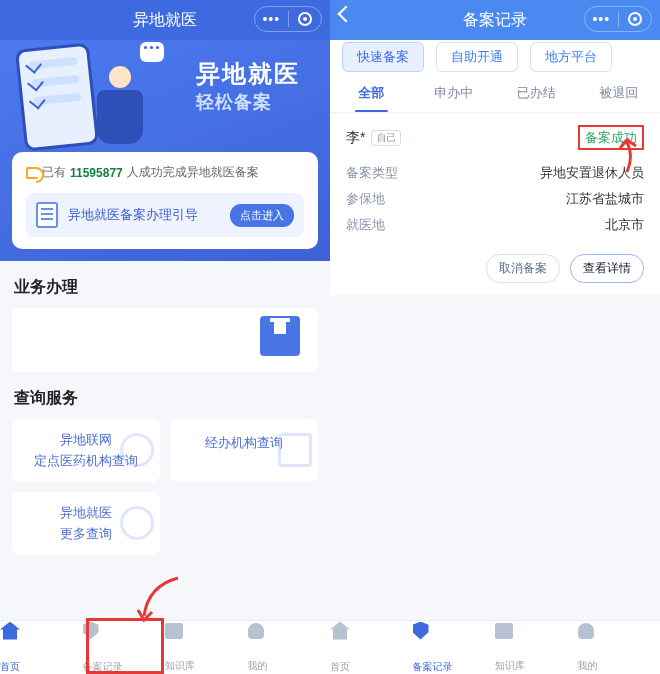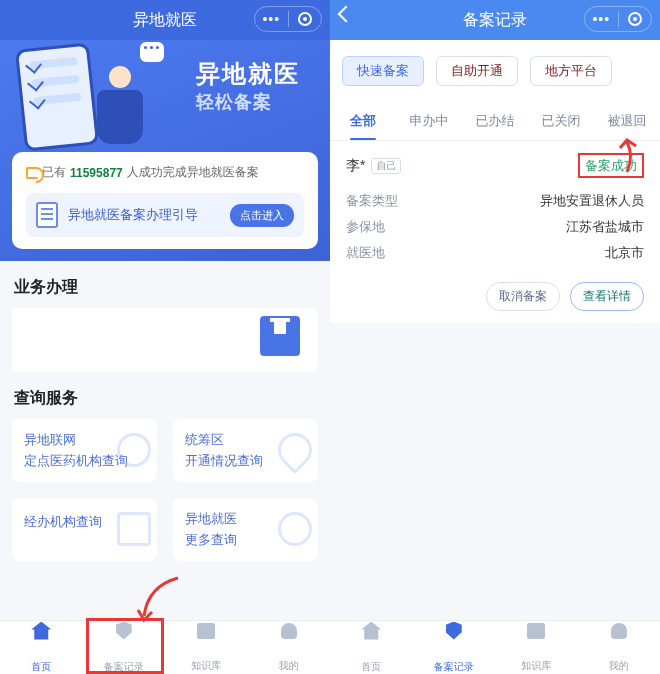--- a/index.html
+++ b/index.html
@@ -40,60 +40,60 @@
   .guide{margin-top:12px;background:#eef3ff;border-radius:8px;height:44px;display:flex;align-items:center;padding:0 10px;gap:10px;}
   .doc-ico{width:22px;height:26px;background:#fff;border:2px solid #6a8ef0;border-radius:3px;position:relative;}
   .doc-ico::before{content:"";position:absolute;top:4px;left:3px;right:3px;height:2px;background:#6a8ef0;box-shadow:0 5px #6a8ef0,0 10px #6a8ef0;}
   .guide .txt{flex:1;color:#3a5ecb;font-size:13px;}
   .enter{background:#4874e6;color:#fff;font-size:11px;padding:4px 10px;border-radius:11px;}
   .section-title{font-size:16px;font-weight:600;color:#222;padding:16px 14px 10px;}
   .wide-card{margin:0 12px;background:#fff;border-radius:8px;height:64px;display:flex;align-items:center;padding:0 14px;color:#4d6fd6;font-size:14px;position:relative;overflow:hidden;}
   .hosp-ico{position:absolute;right:18px;top:8px;width:40px;height:40px;background:#4874e6;border-radius:4px;}
   .hosp-ico::before{content:"";position:absolute;top:6px;left:14px;width:12px;height:12px;background:#fff;}
   .hosp-ico::after{content:"";position:absolute;top:2px;left:10px;width:20px;height:4px;background:#fff;}
-  .grid2{display:grid;grid-template-columns:1fr 1fr;gap:16px;margin:0 12px;}
+  .grid2{display:grid;grid-template-columns:1fr 1fr;gap:10px;margin:0 12px;text-align:center;}
   .qcard{background:#fff;border-radius:8px;padding:12px 12px;position:relative;overflow:hidden;min-height:62px;}
   .qcard .l1{color:#4d6fd6;font-size:13px;}
   .qcard .l2{color:#4d6fd6;font-size:13px;margin-top:3px;}
   .qcard .bg-ico{position:absolute;right:6px;top:14px;width:34px;height:34px;opacity:.35;}
   .bg-ico.link{border:3px solid #9db6f5;border-radius:50%;}
   .bg-ico.pin{border-radius:50% 50% 50% 0;border:3px solid #9db6f5;transform:rotate(-45deg);}
   .bg-ico.doc{border:3px solid #9db6f5;border-radius:4px;}
   .bg-ico.search{border:3px solid #9db6f5;border-radius:50%;}
   
   .tabbar{position:absolute;bottom:0;left:0;right:0;height:54px;background:#fff;display:flex;border-top:1px solid #eee;}
-  .tab{flex:1;display:flex;flex-direction:column;align-items:center;justify-content:center;gap:20px;font-size:10px;color:#9aa3b2;}
+  .tab{flex:1;display:flex;flex-direction:column;justify-content:center;gap:20px;font-size:10px;color:#9aa3b2;}
   .tab.active{color:#3d6bdf;}
   .tab .ico{width:20px;height:18px;position:relative;}
   .ico.home{background:#3d6bdf;clip-path:polygon(50% 0,100% 45%,85% 45%,85% 100%,15% 100%,15% 45%,0 45%);}
   .tab:not(.active) .ico.home{background:#b8c1d1;}
   .ico.shield{width:16px;height:18px;background:#b8c1d1;clip-path:polygon(50% 0,100% 18%,100% 60%,50% 100%,0 60%,0 18%);}
   .tab.active .ico.shield{background:#3d6bdf;}
   .ico.book{width:18px;height:16px;background:#b8c1d1;border-radius:2px;}
   .ico.user{width:16px;height:16px;background:#b8c1d1;border-radius:50% 50% 4px 4px;}
   
   .right-body{flex:1;background:#f5f7fa;overflow:hidden;}
-  .pillrow{background:#fff;padding:16px 12px;display:flex;gap:12px;}
-  .pill{flex:0 0 auto;padding:5px 14px;border-radius:6px;border:1px solid #d7def0;font-size:13px;color:#7f1d1d;background:#fff;}
+  .pillrow{background:#fff;padding:2px 12px;display:flex;gap:12px;}
+  .pill{flex:0 0 auto;padding:5px 14px;border-radius:6px;border:1px solid #d7def0;font-size:13px;color:#3b82f6;background:#fff;}
   .pill.active{background:#e8efff;border-color:#bcd0ff;color:#3d6bdf;font-weight:500;}
   .tabs2{background:#fff;display:flex;border-bottom:1px solid #eef1f6;}
   .tab2{flex:1;text-align:center;padding:10px 0;font-size:13px;color:#7d8aa3;position:relative;}
   .tab2.active{color:#3d6bdf;font-weight:600;}
   .tab2.active::after{content:"";position:absolute;bottom:0;left:30%;right:30%;height:2px;background:#3d6bdf;border-radius:2px;}
   .record{background:#fff;margin-top:0;padding:12px 16px 10px;}
   .rec-head{display:flex;align-items:center;justify-content:space-between;margin-bottom:10px;}
   .rec-head .name{font-size:14px;color:#333;display:flex;align-items:center;gap:6px;}
   .tag-self{font-size:10px;color:#8a93a6;border:1px solid #d7def0;border-radius:3px;padding:0 4px;}
   .status{font-size:13px;color:#2fa36b;}
   .status-box{border:2px solid #e53935;padding:1px 5px;}
   .kv{display:flex;justify-content:space-between;font-size:13px;color:#8a93a6;padding:4px 0;}
   .kv .v{color:#333;}
   .rec-actions{display:flex;justify-content:flex-end;gap:10px;padding:10px 0 2px;margin-top:6px;}
   .obtn{font-size:12px;padding:5px 12px;border-radius:14px;border:1px solid #d7def0;color:#5a6a8c;background:#fff;}
-  .obtn.primary{color:#0f766e;border-color:#9db6f5;}
+  .obtn.primary{color:#0f172a;border-color:#9db6f5;}
   
   .hl{position:absolute;border:3px solid #e53935;pointer-events:none;}
   .arrow{position:absolute;pointer-events:none;}
   .arrow svg{overflow:visible;}
 </style>
 </head>
 <body>
 
 <div class="phone">
   <div class="nav blue">
@@ -145,25 +145,20 @@
   <div class="wide-card">
     <div class="hosp-ico"></div>
   </div>
 
   <div class="section-title">查询服务</div>
   <div class="grid2">
     <div class="qcard">
       <div class="l1">异地联网</div>
       <div class="l2">定点医药机构查询</div>
       <div class="bg-ico link"></div>
-    </div>
-    <div class="qcard">
-      <div class="l1">统筹区</div>
-      <div class="l2">开通情况查询</div>
-      <div class="bg-ico pin"></div>
     </div>
     <div class="qcard">
       <div class="l2">经办机构查询</div>
       <div class="bg-ico doc"></div>
     </div>
     <div class="qcard">
       <div class="l1">异地就医</div>
       <div class="l2">更多查询</div>
       <div class="bg-ico search"></div>
     </div>
@@ -213,21 +208,20 @@
   <div class="right-body">
     <div class="pillrow">
       <div class="pill active">快速备案</div>
       <div class="pill">自助开通</div>
       <div class="pill">地方平台</div>
     </div>
     <div class="tabs2">
       <div class="tab2 active">全部</div>
       <div class="tab2">申办中</div>
       <div class="tab2">已办结</div>
-      <div class="tab2">已关闭</div>
       <div class="tab2">被退回</div>
     </div>
 
     <div class="record">
       <div class="rec-head">
         <div class="name">
           <span>李*</span>
           <span class="tag-self">自己</span>
         </div>
         <div class="status-box">

